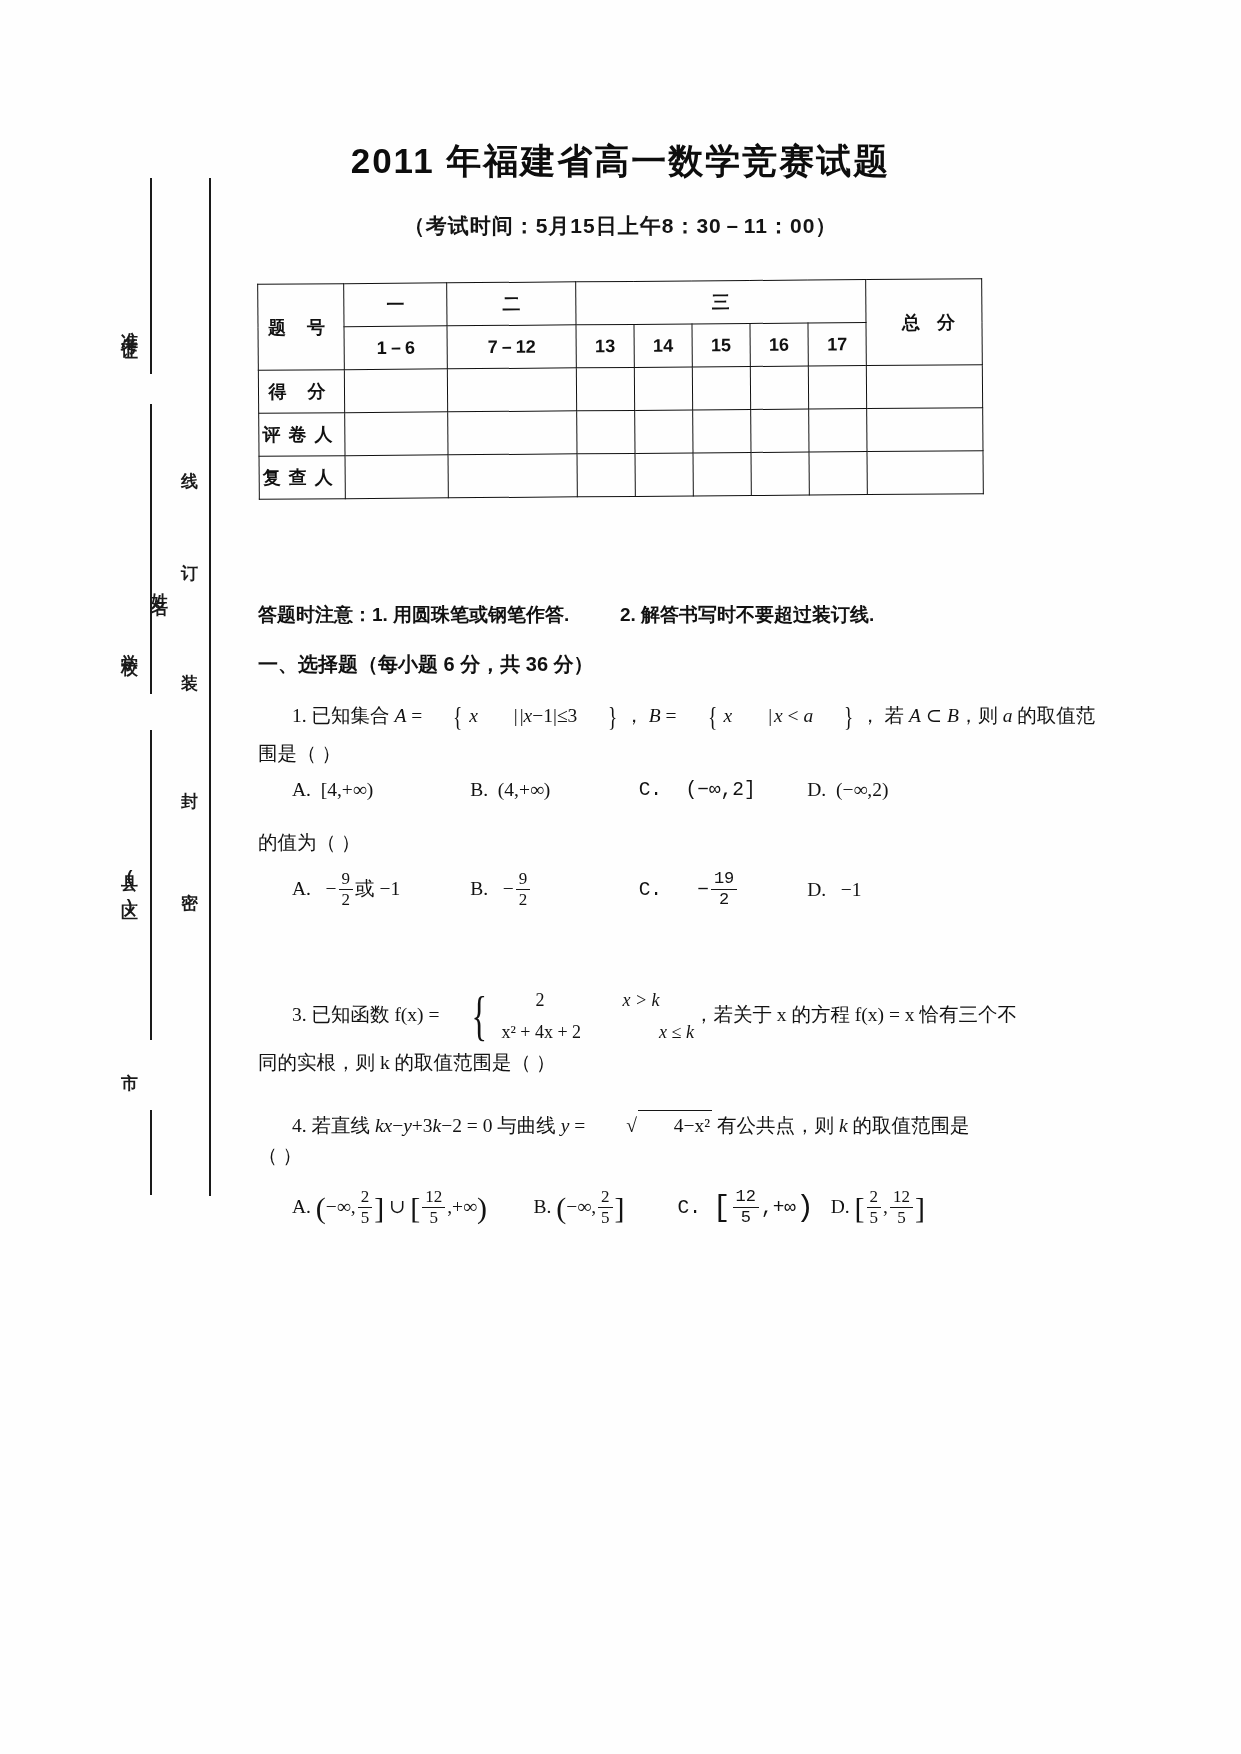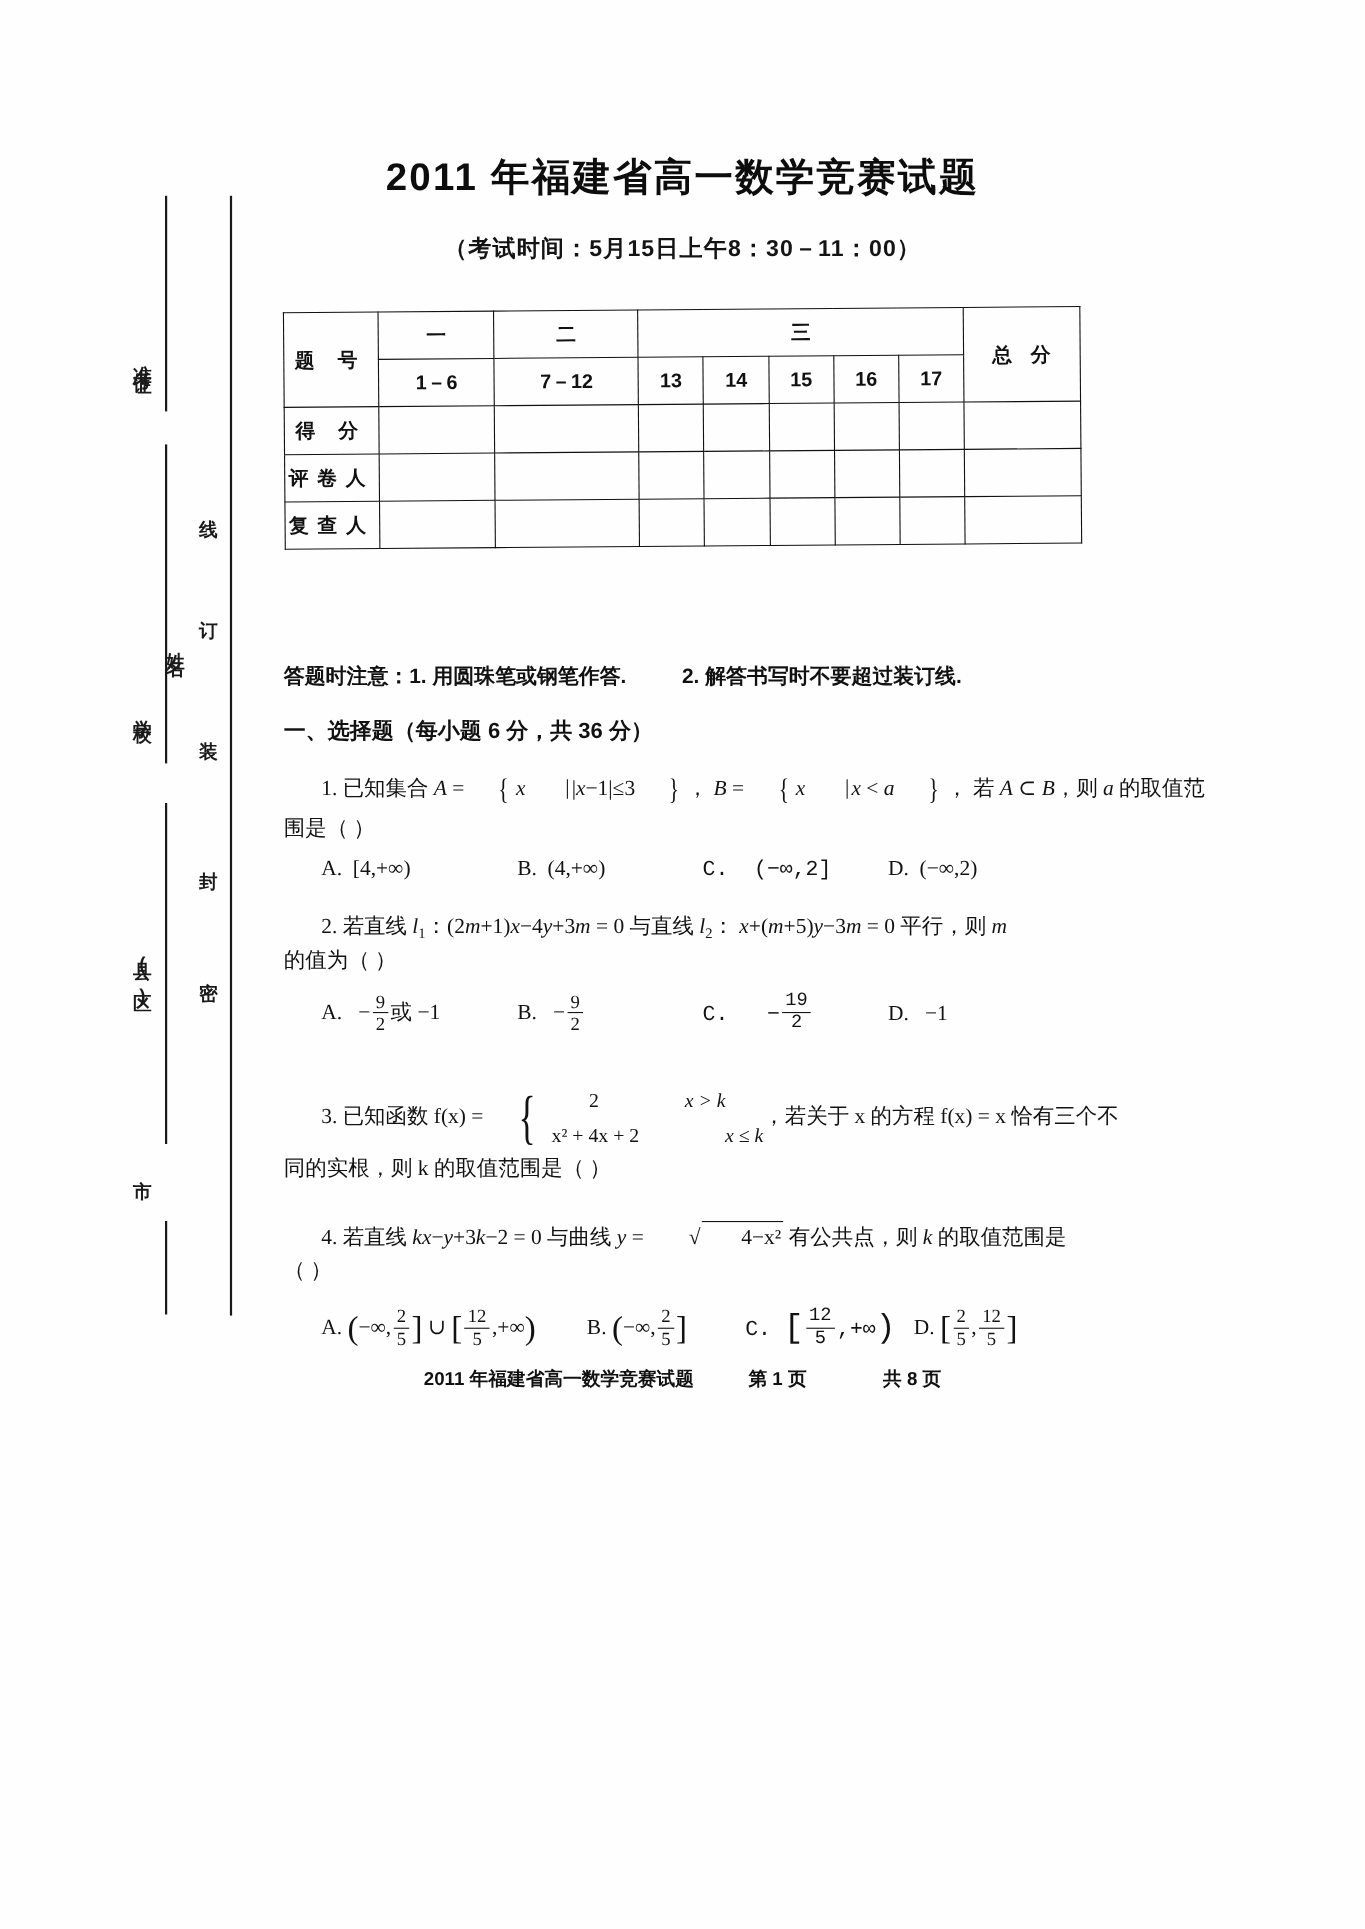--- a/index.html
+++ b/index.html
@@ -101,21 +101,21 @@
   }
   td.lab {
     width: 84px;
     letter-spacing: 8px;
     padding-left: 0;
     font-size: 19px;
   }
   td.tot {
     width: 98px;
     letter-spacing: 6px;
-    padding-left: 6px;
+    padding-left: 16px;
     font-size: 19px;
   }
   td.rowh { height: 52px; }
   td.grp  { font-size: 19px; }
 
   
   .notes {
     position: absolute;
     left: 258px;
     top: 602px;
@@ -335,25 +335,20 @@
         &nbsp;<span>(−∞,2]</span>
       </span>
       <span class="o4">
         <span>D.</span>
         &nbsp;<span>(−∞,2)</span>
       </span>
     </div>
   </div>
 
   <div class="qblock q2">
-    <div class="qline indent">
-      <span>2.</span>
-      若直线&nbsp;<i class="v">l</i><sub>1</sub>：(2<i class="v">m</i>+1)<i class="v">x</i>−4<i class="v">y</i>+3<i class="v">m</i> = 0 与直线&nbsp;<i class="v">l</i><sub>2</sub>：
-      <i class="v">x</i>+(<i class="v">m</i>+5)<i class="v">y</i>−3<i class="v">m</i> = 0 平行，则&nbsp;<i class="v">m</i>
-    </div>
     <div class="qline">的值为（        ）</div>
     <div class="opts tall">
       <span class="o1">
         <span>A.</span>&nbsp;&nbsp;
         <span>−</span><span class="frac">
             <span class="num">9</span>
             <span class="den">2</span>
           </span><span>或 −1</span>
       </span>
       <span class="o2">
@@ -428,25 +423,14 @@
             <span class="num">2</span>
             <span class="den">5</span>
           </span>,<span class="frac">
             <span class="num">12</span>
             <span class="den">5</span>
           </span><span class="brk">]</span>
       </span>
     </div>
   </div>
 
-  <div class="footer">
-    <span>2011 年福建省高一数学竞赛试题</span>
-    <span class="sp1"></span>
-    <span>第</span>
-    <span>1</span>
-    <span>页</span>
-    <span class="sp2"></span>
-    <span>共</span>
-    <span>8</span>
-    <span>页</span>
-  </div>
 
 </div>
 
 </body></html>

